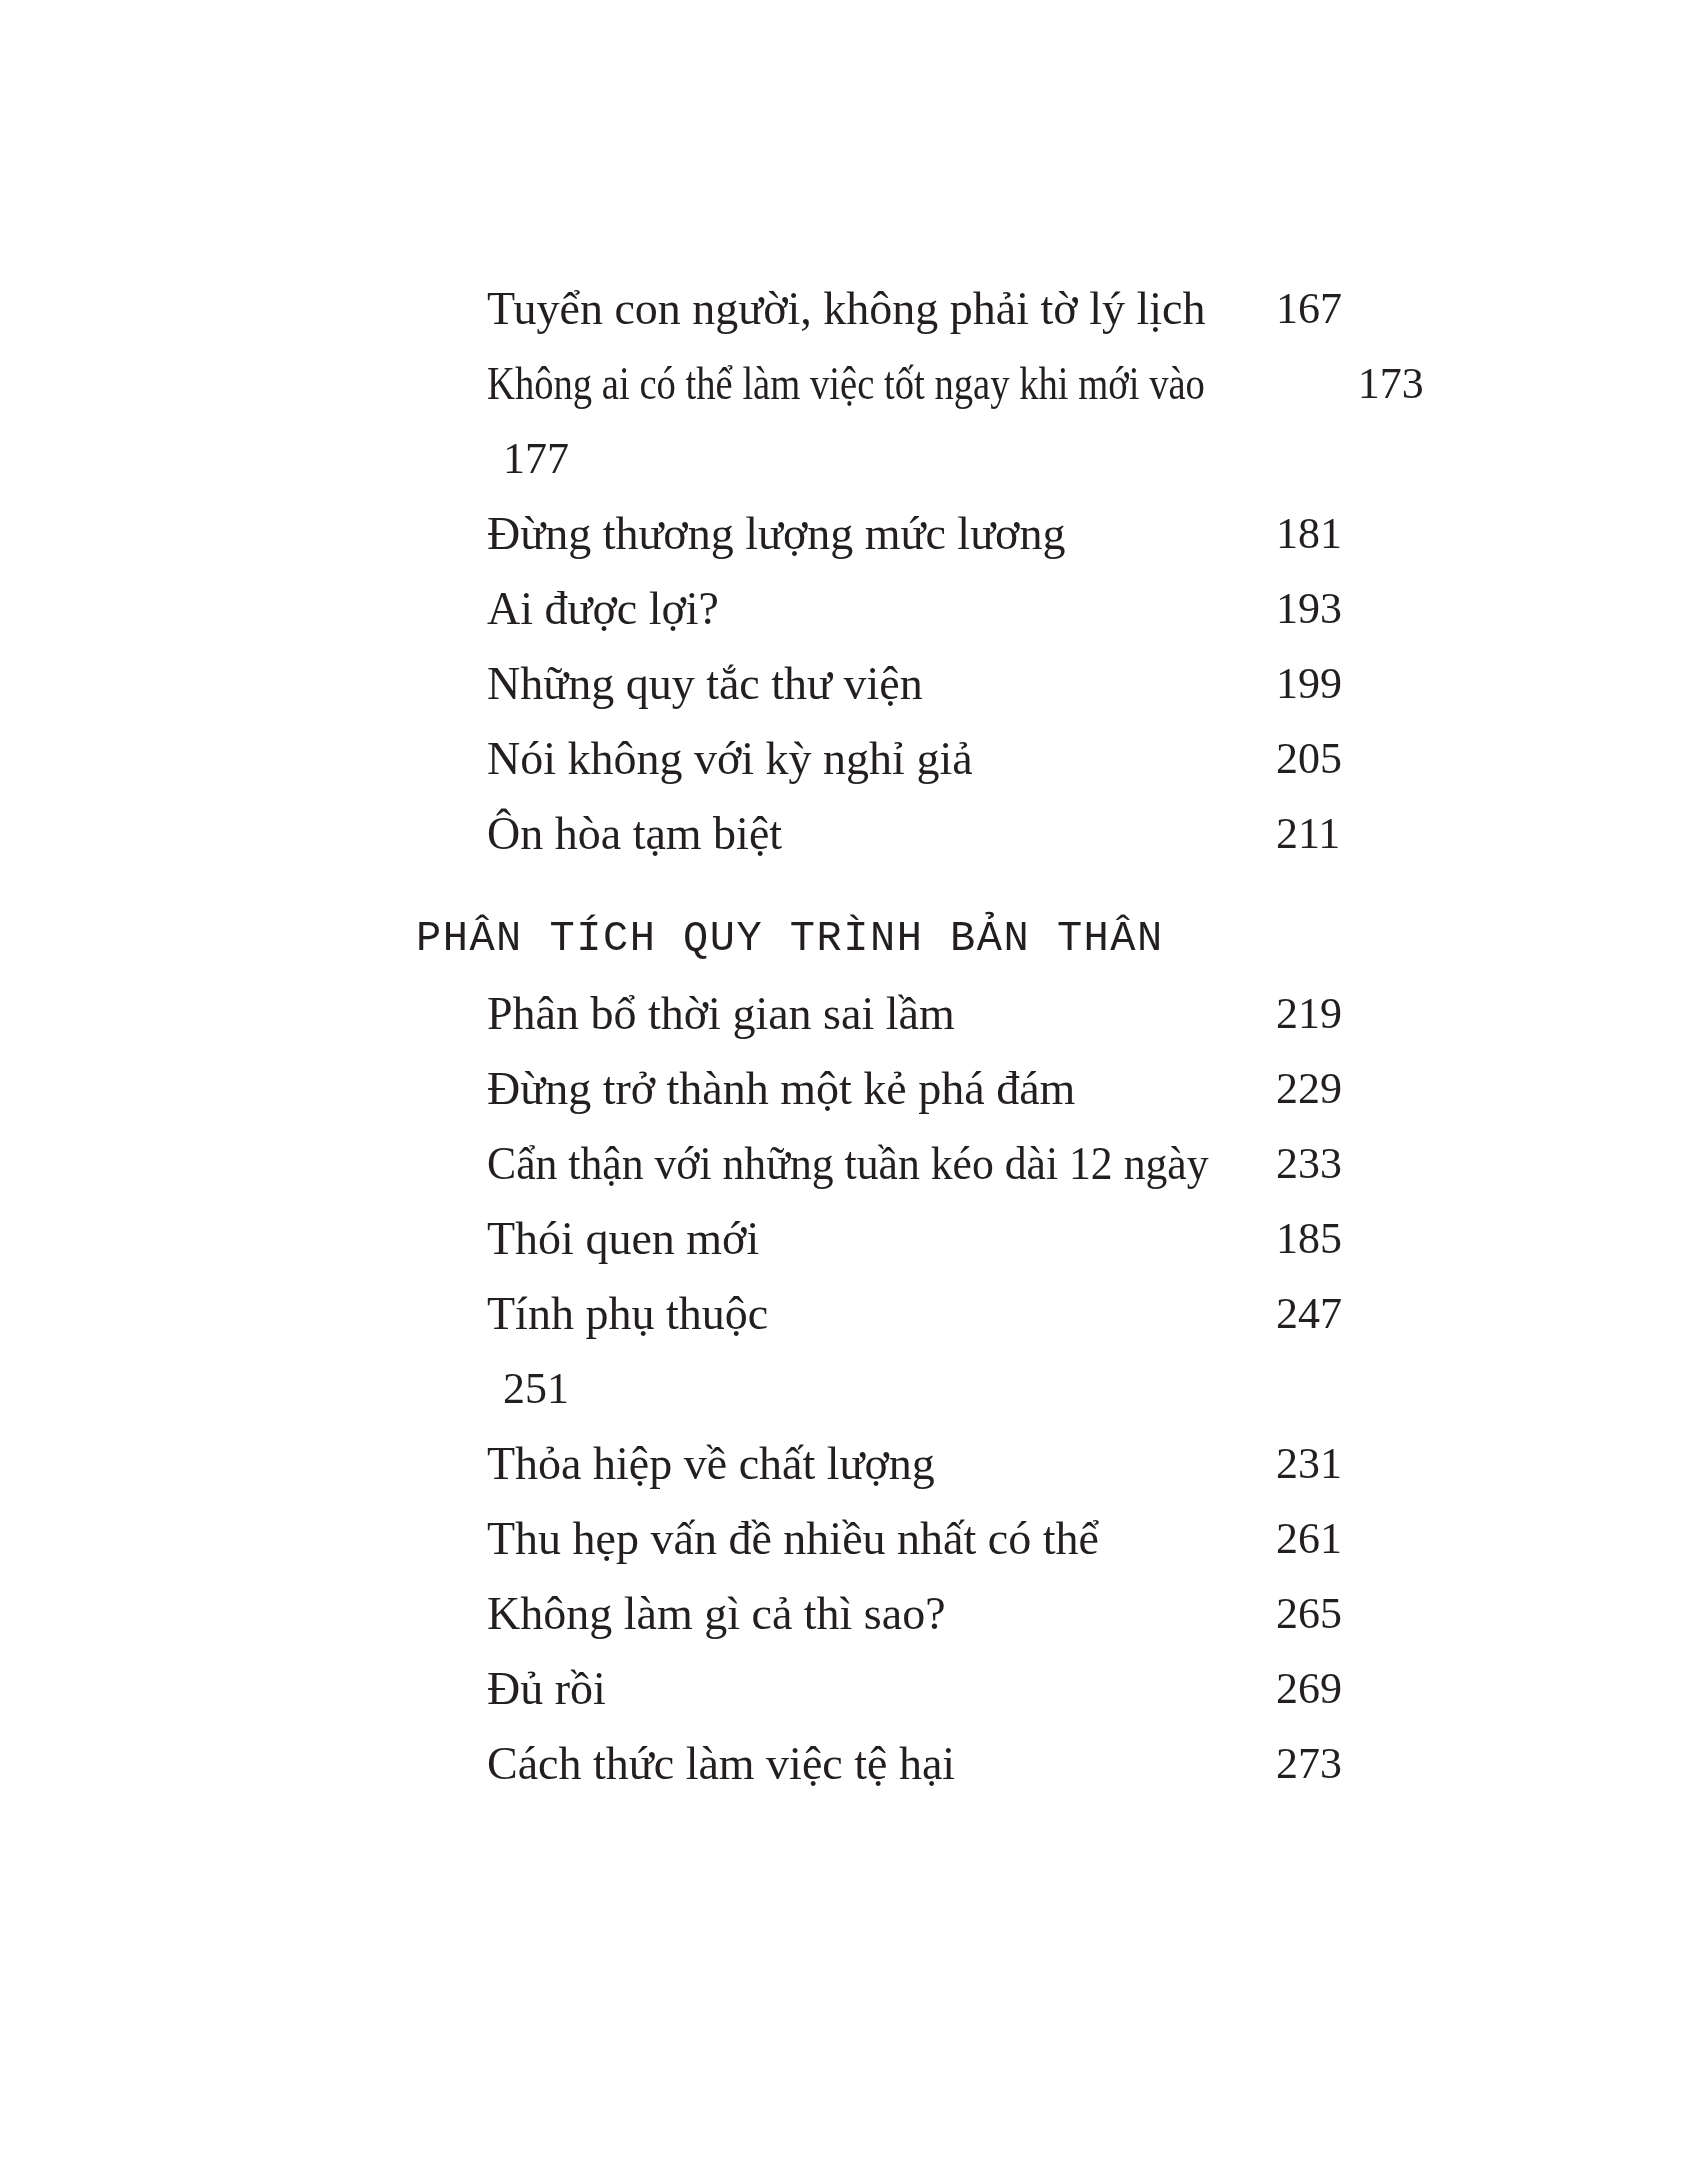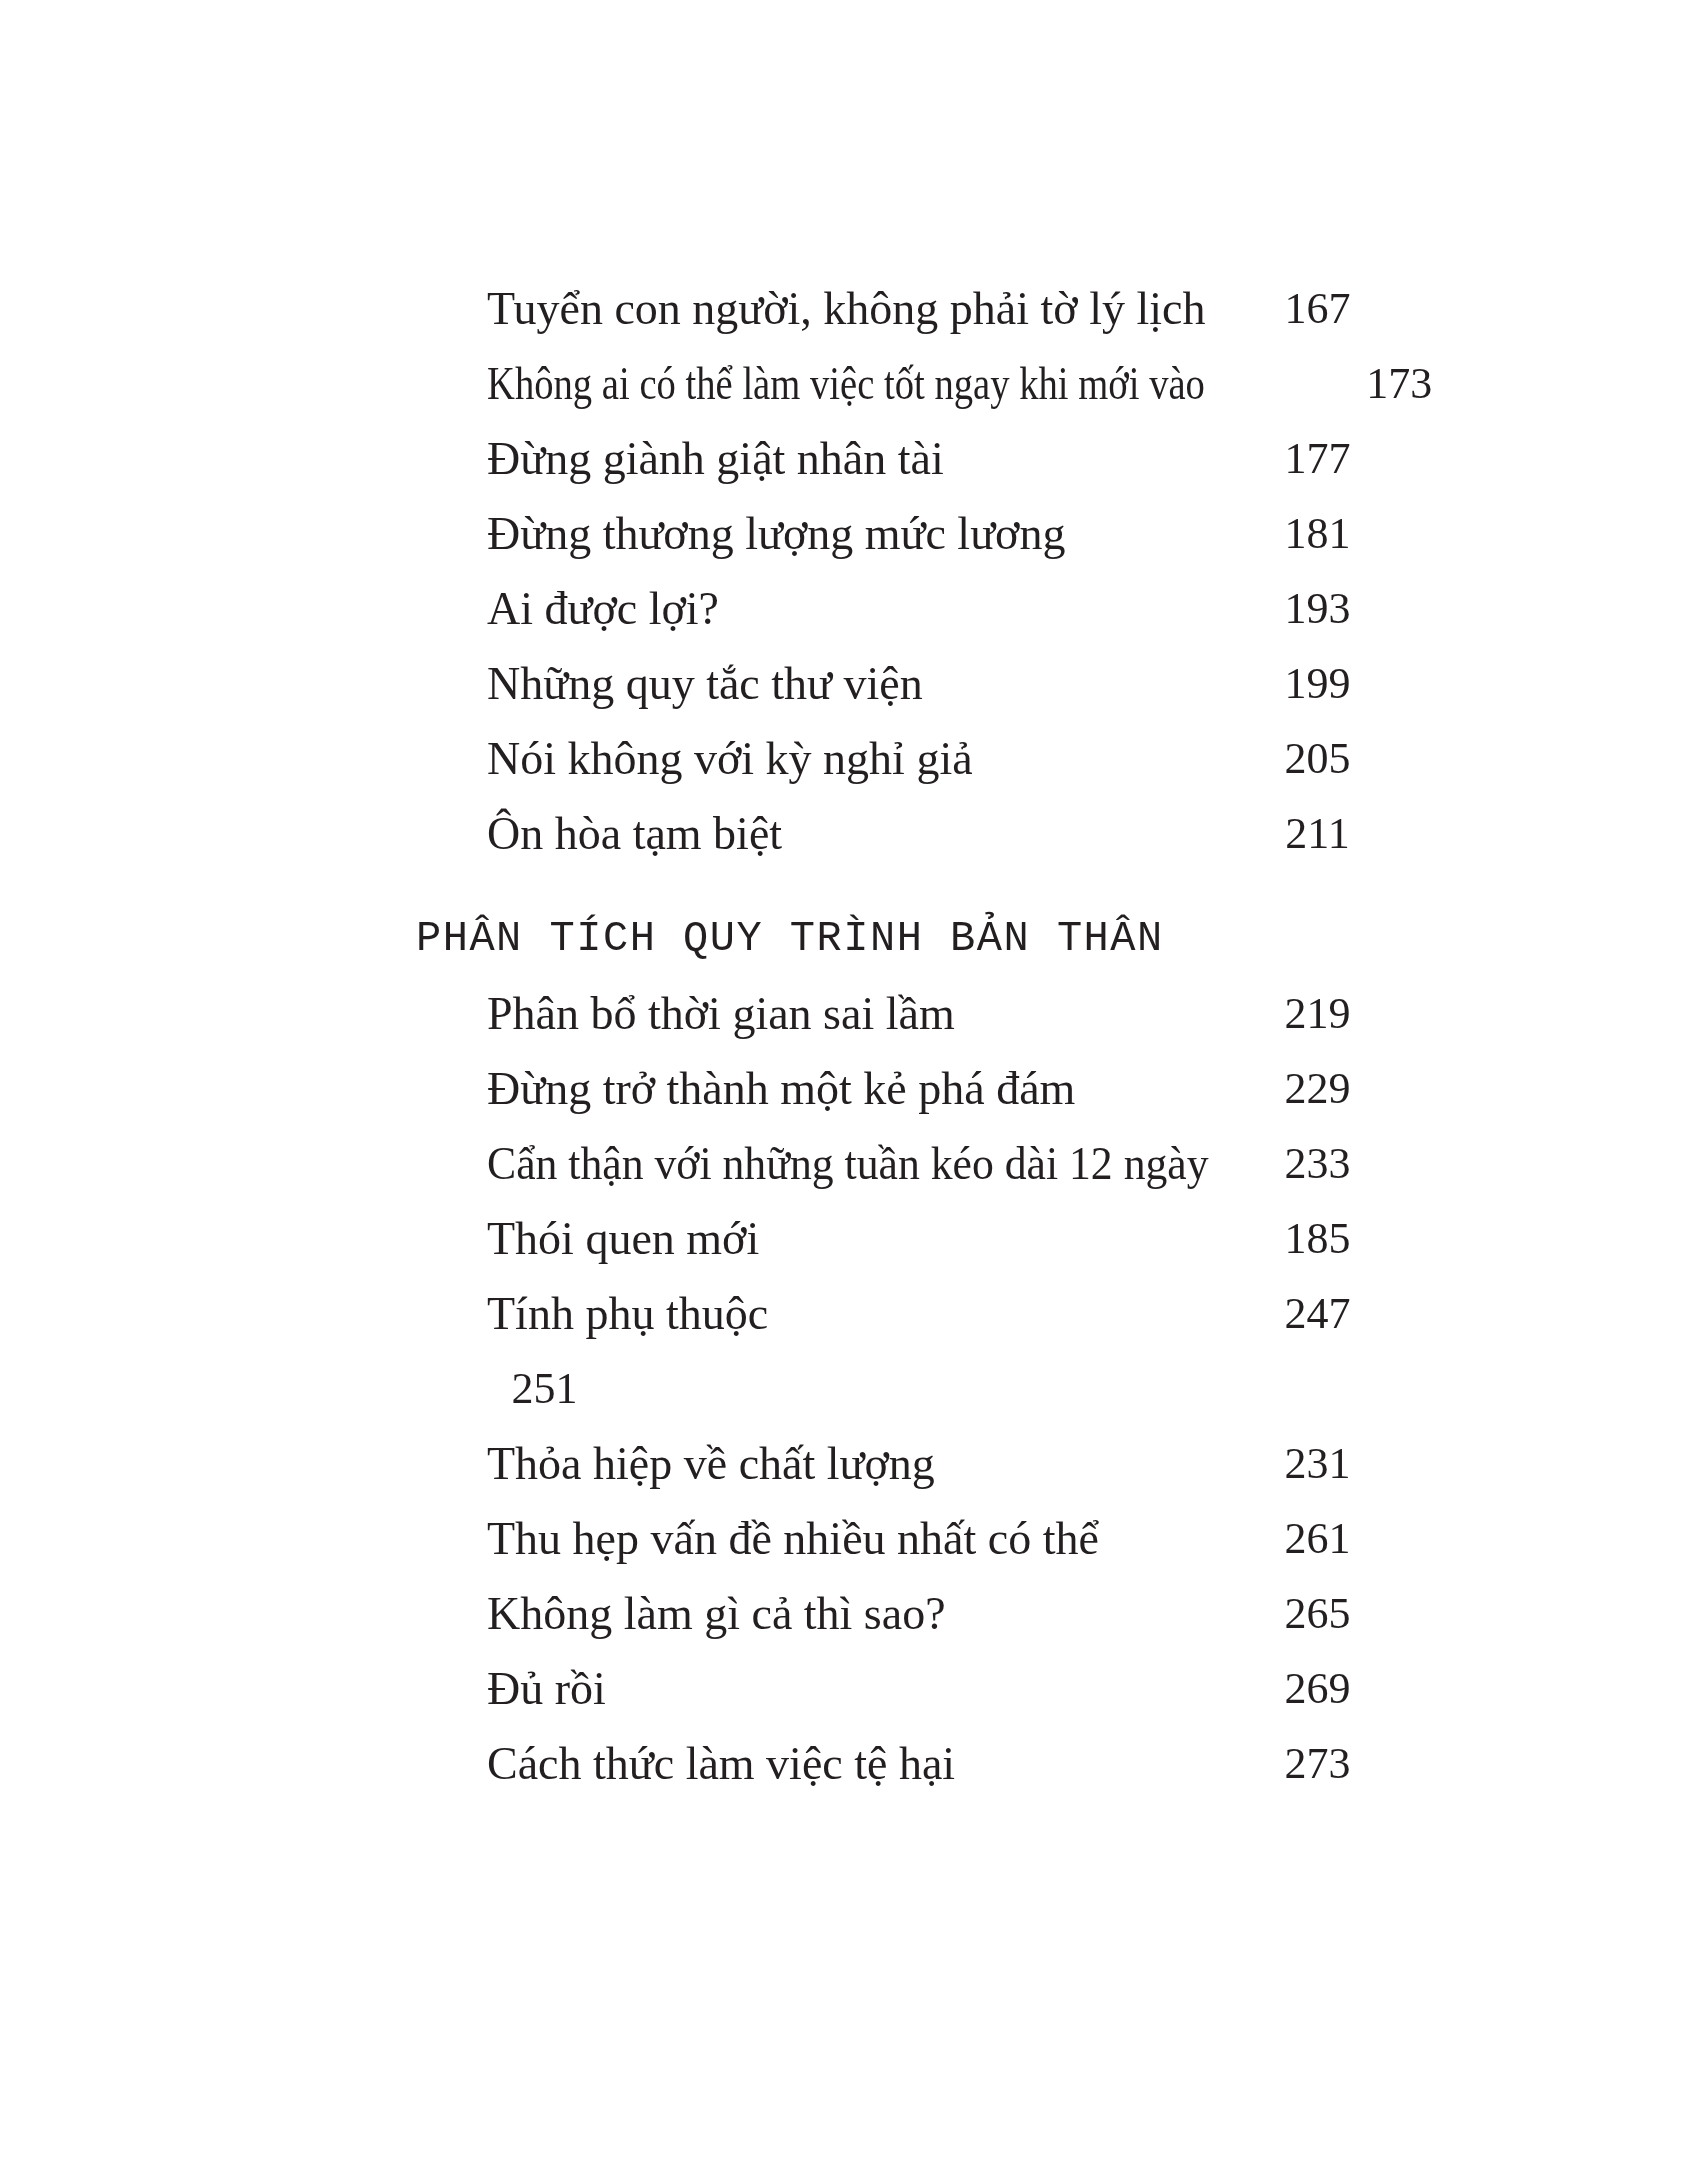--- a/index.html
+++ b/index.html
@@ -37,21 +37,21 @@
     transform-origin: left center;
   }
   .squeeze { transform: scaleX(0.84); }
   .squeeze-sm { transform: scaleX(0.95); }
   .pagenum {
     font-size: 44px;
     line-height: 1;
     flex: none;
     width: 83px;
     margin-left: 16px;
-    text-align: center;
+    text-align: left;
   }
   .heading-row {
     margin-top: 30px;
   }
   .heading {
     font-family: Liberation Mono, monospace;
     font-size: 42px;
     line-height: 1;
     letter-spacing: 1.5px;
     white-space: nowrap;
@@ -65,21 +65,20 @@
 
     <div class="row entry">
       <span class="title">Tuyển con người, không phải tờ lý lịch</span>
       <span class="pagenum">167</span>
     </div>
     <div class="row entry">
       <span class="title squeeze">Không ai có thể làm việc tốt ngay khi mới vào</span>
       <span class="pagenum">173</span>
     </div>
     <div class="row entry">
-      <span class="title">Đừng giành giật nhân tài</span>
       <span class="pagenum">177</span>
     </div>
     <div class="row entry">
       <span class="title">Đừng thương lượng mức lương</span>
       <span class="pagenum">181</span>
     </div>
     <div class="row entry">
       <span class="title">Ai được lợi?</span>
       <span class="pagenum">193</span>
     </div>

